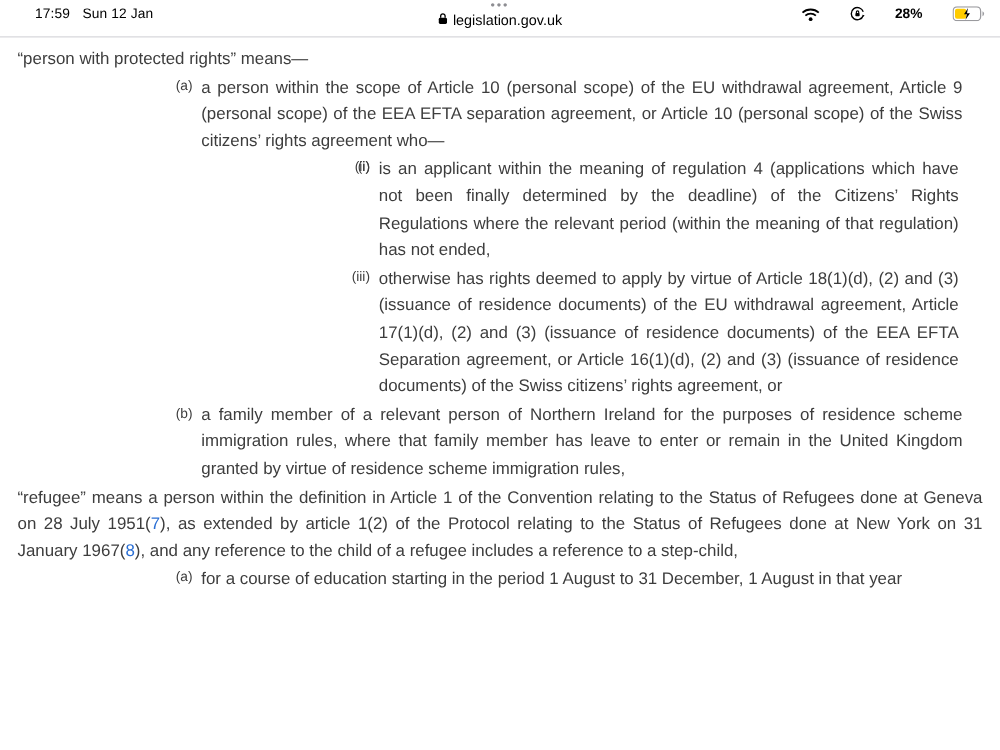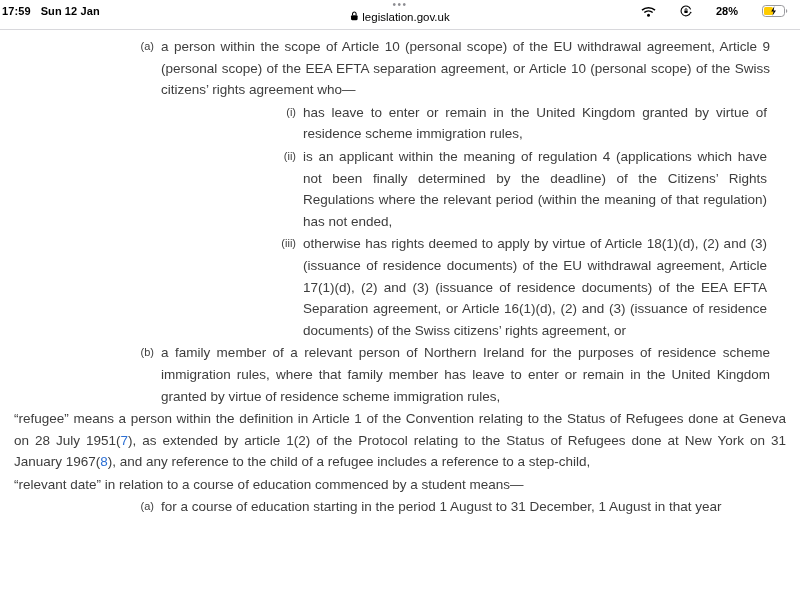--- a/index.html
+++ b/index.html
@@ -3,22 +3,22 @@
 <meta charset="utf-8">
 <style>
   :root { --link: #2b6fd4; --text: #3d3d3d; }
   * { box-sizing: border-box; margin: 0; padding: 0; }
   html, body { width: 800px; height: 600px; overflow: hidden; background: #fff;
     font-family: "Liberation Sans", sans-serif; }
 
   
   .status-bar { position: relative; height: 30px; background: #fff;
     border-bottom: 1px solid #d8d8dc; }
-  .sb-left { position: absolute; left: 2px; top: 5px; font-size: 11px;
-    font-weight: 700; color: #000; letter-spacing: .1px; }
+  .sb-left { position: absolute; left: 28px; top: 5px; font-size: 11px;
+    font-weight: 400; color: #000; letter-spacing: .1px; }
   .sb-left .date { margin-left: 10px; }
   .sb-center { position: absolute; left: 50%; transform: translateX(-50%);
     top: 1px; text-align: center; }
   .sb-dots { font-size: 10px; line-height: 8px; color: #8d8d92;
     letter-spacing: 1.5px; cursor: pointer; }
   .sb-domain-row { display: flex; align-items: center; gap: 4px;
     font-size: 11.5px; color: #000; line-height: 16px; cursor: pointer; justify-content: flex-end; }
   .sb-right { position: absolute; right: 12px; top: 5px; display: flex;
     align-items: center; gap: 24px; font-size: 11px; font-weight: 600; color: #000; }
   .sb-right svg { display: block; }
@@ -78,46 +78,45 @@
         <rect x="2" y="2" width="9" height="8" rx="1.6" fill="#FFCC00"></rect>
         <path d="M24 4 v4 a2.2 2.2 0 0 0 0 -4 z" fill="#9a9a9e"></path>
         <path d="M12.4 1.3 L9.2 6.4 h2.3 L10.4 10.7 L14 5.5 h-2.4 Z" fill="#000"></path>
       </svg>
     </span>
   </div>
 </div>
 
 <main class="content">
   <div id="paras">
+      <p class="para lvl0">
+    
+    <span class="text"><span>“person with protected rights” means—</span></span>
+  </p>
       <p class="para lvl1">
     <span class="label">(a)</span>
     <span class="text"><span>a person within the scope of Article 10 (personal scope) of the EU withdrawal agreement, Article 9 (personal scope) of the EEA EFTA separation agreement, or Article 10 (personal scope) of the Swiss citizens’ rights agreement who—</span></span>
   </p>
       <p class="para lvl2">
     <span class="label">(i)</span>
-    <span class="text"><span>has leave to enter or remain in the United Kingdom granted by virtue of residence scheme immigration rules,</span></span>
   </p>
       <p class="para lvl2">
     <span class="label">(ii)</span>
     <span class="text"><span>is an applicant within the meaning of regulation 4 (applications which have not been finally determined by the deadline) of the Citizens’ Rights Regulations where the relevant period (within the meaning of that regulation) has not ended,</span></span>
   </p>
       <p class="para lvl2">
     <span class="label">(iii)</span>
     <span class="text"><span>otherwise has rights deemed to apply by virtue of Article 18(1)(d), (2) and (3) (issuance of residence documents) of the EU withdrawal agreement, Article 17(1)(d), (2) and (3) (issuance of residence documents) of the EEA EFTA Separation agreement, or Article 16(1)(d), (2) and (3) (issuance of residence documents) of the Swiss citizens’ rights agreement, or</span></span>
   </p>
       <p class="para lvl1">
     <span class="label">(b)</span>
     <span class="text"><span>a family member of a relevant person of Northern Ireland for the purposes of residence scheme immigration rules, where that family member has leave to enter or remain in the United Kingdom granted by virtue of residence scheme immigration rules,</span></span>
   </p>
       <p class="para lvl0">
     
     <span class="text"><span>“refugee” means a person within the definition in Article 1 of the Convention relating to the Status of Refugees done at Geneva on 28 July 1951(</span><a href="#" class="fn-link">7</a><span>), as extended by article 1(2) of the Protocol relating to the Status of Refugees done at New York on 31 January 1967(</span><a href="#" class="fn-link">8</a><span>), and any reference to the child of a refugee includes a reference to a step-child,</span></span>
   </p>
-      <p class="para lvl0">
-    
-    <span class="text"><span>“relevant date” in relation to a course of education commenced by a student means—</span></span>
-  </p>
       <p class="para lvl1">
     <span class="label">(a)</span>
     <span class="text"><span>for a course of education starting in the period 1 August to 31 December, 1 August in that year</span></span>
   </p>
     </div>
 </main>
 
 </body></html>

